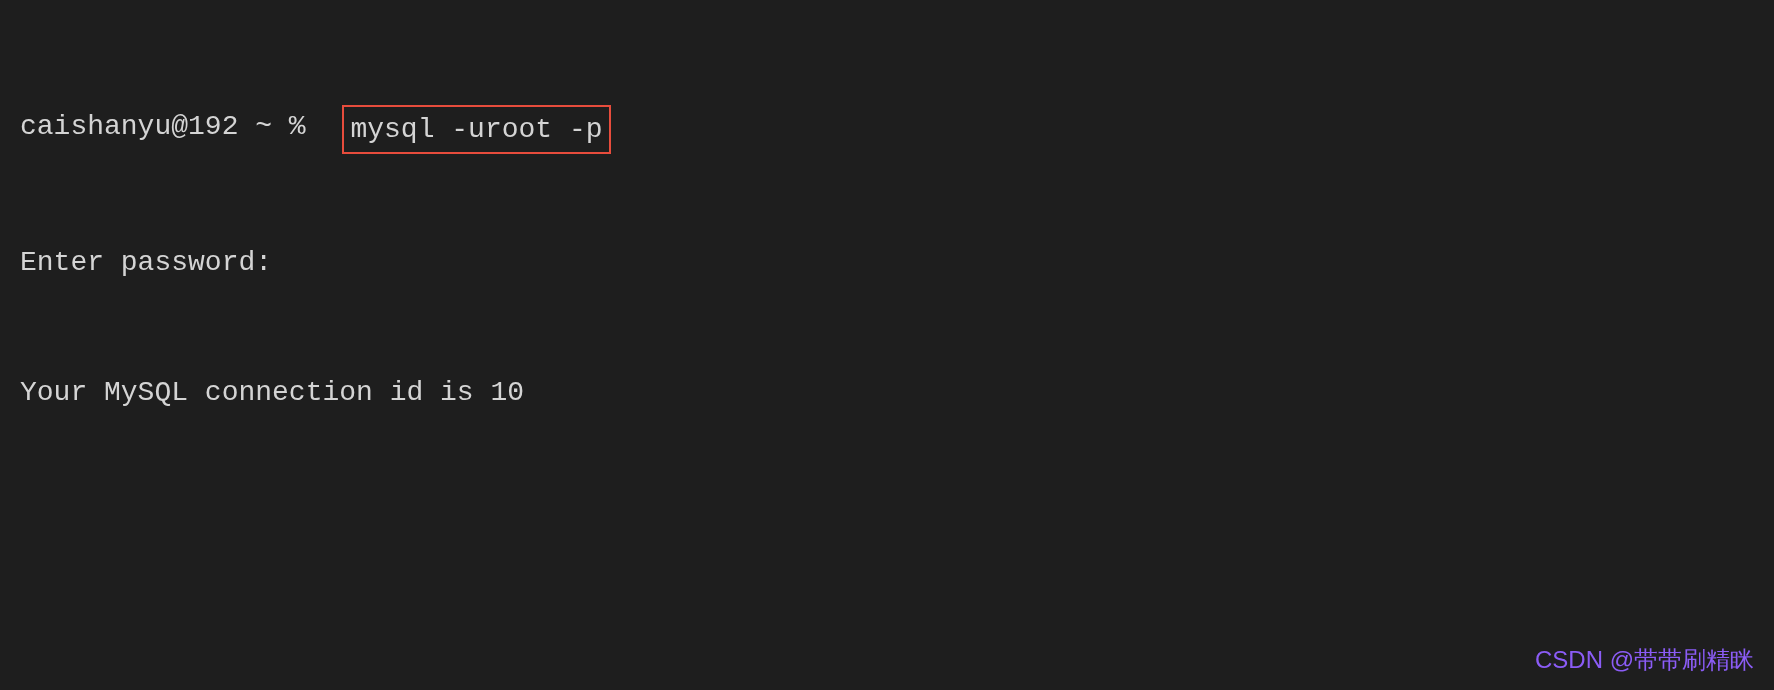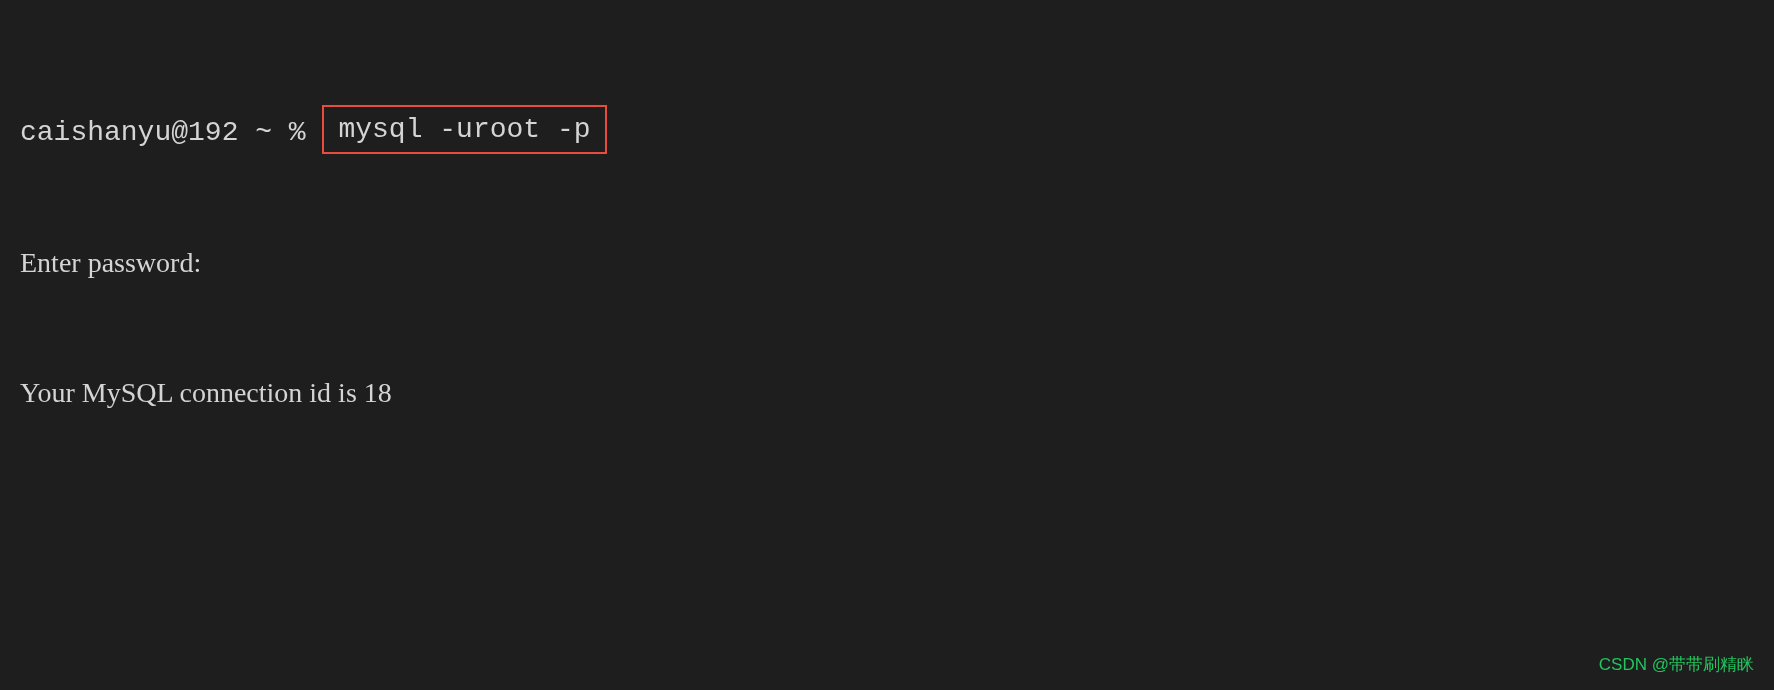--- a/index.html
+++ b/index.html
@@ -20,60 +20,59 @@
     }
 
     .terminal {
       padding: 18px 20px;
       line-height: 1.55;
       white-space: pre;
     }
 
     .prompt-line {
       display: flex;
-      align-items: flex-end;
+      align-items: flex-start;
       gap: 0;
     }
 
     .prompt-text {
       color: #d4d4d4;
     }
 
     .command-box {
       display: inline-block;
       border: 2px solid #e74c3c;
-      padding: 1px 14px;
+      padding: 1px 6px;
       color: #d4d4d4;
-      margin-left: 0;
+      margin-left: 20px;
     }
 
     .output-line {
       display: block;
       color: #d4d4d4;
-      font-family: Liberation Serif, serif;
     }
 
     .watermark {
       position: absolute;
       bottom: 14px;
       right: 20px;
-      font-size: 17px;
-      color: #22c55e;
+      font-size: 24px;
+      color: #8b5cf6;
       font-family: Arial, sans-serif;
     }
   </style>
 </head>
 <body>
 
 <div class="terminal">
   <div class="prompt-line">
     <span class="prompt-text">caishanyu@192 ~ % </span><span class="command-box">mysql -uroot -p</span>
   </div>
   <span class="output-line">Enter password:</span>
-  <span class="output-line">Your MySQL connection id is 18</span>
+  <span class="output-line">Your MySQL connection id is 10</span>
   
   
   
   
   
   
   
   
   
   

